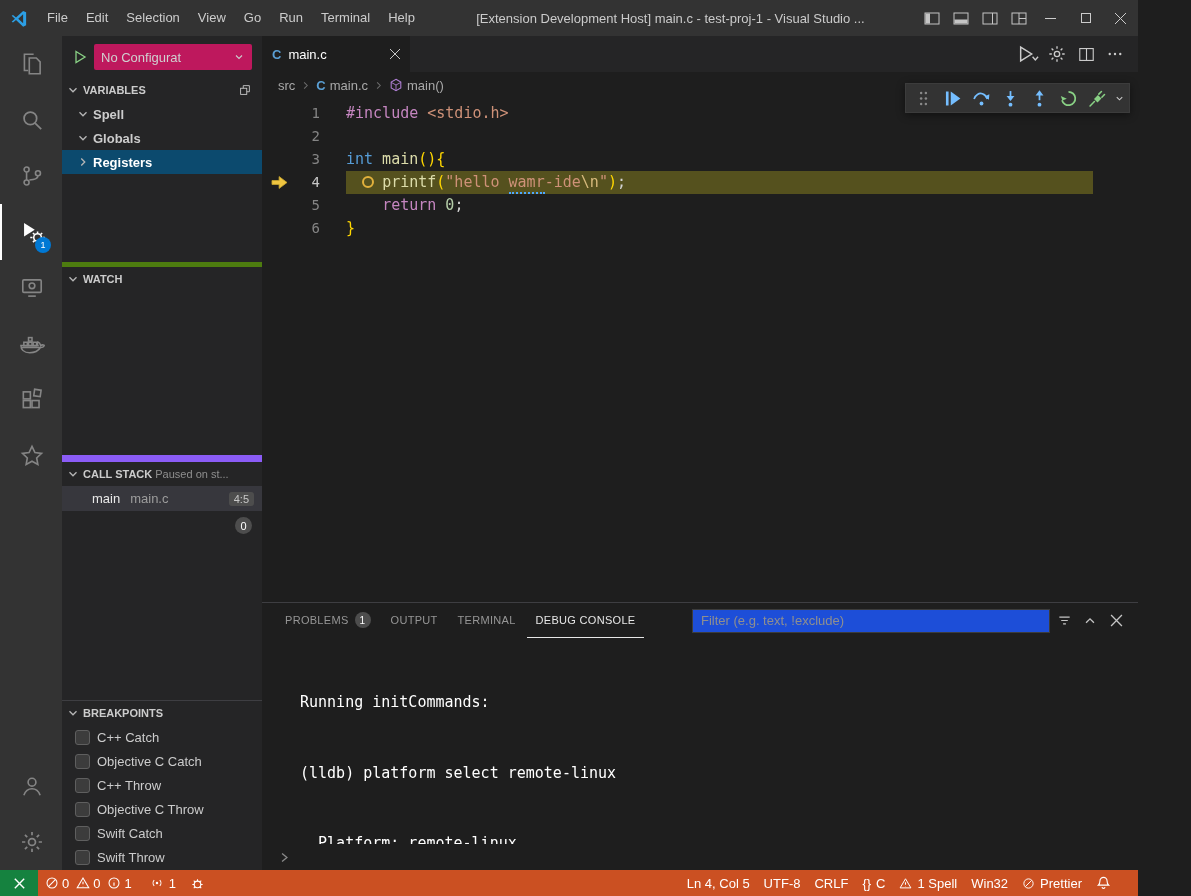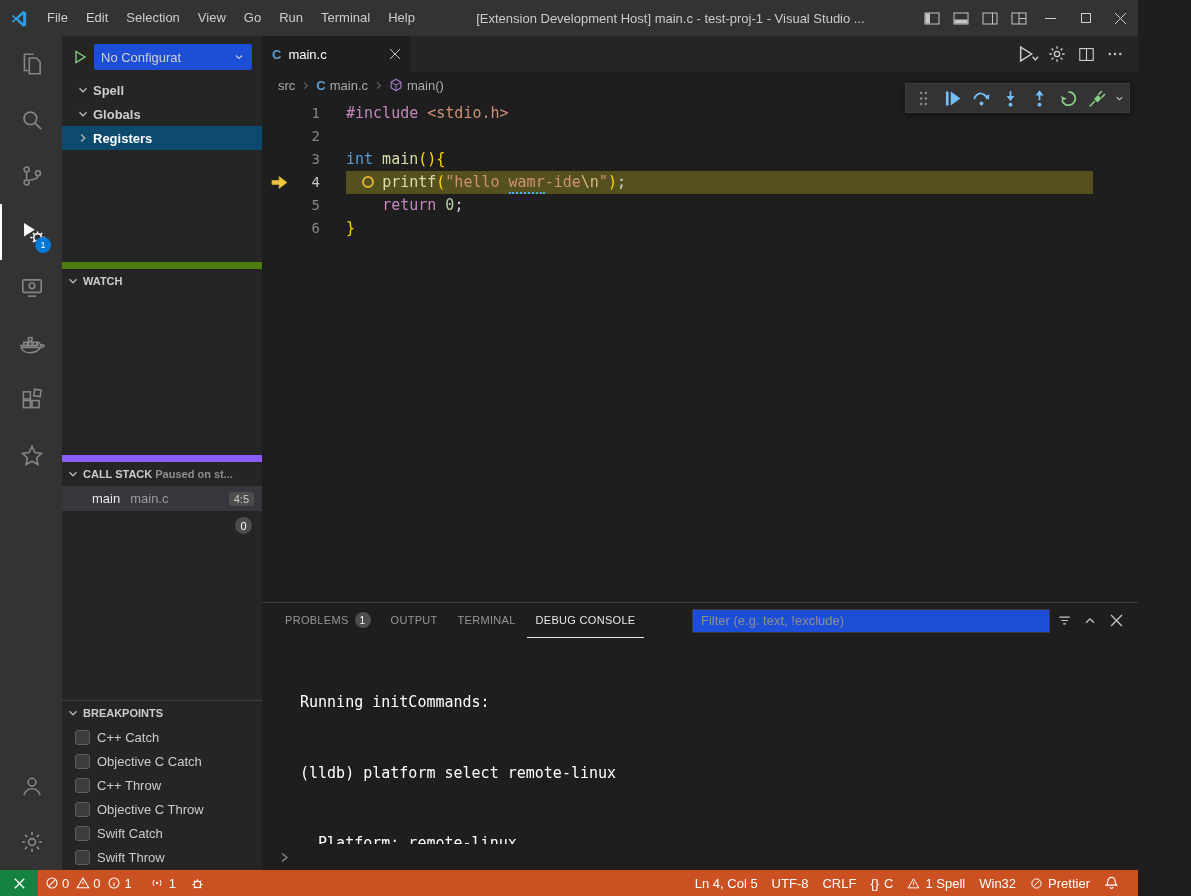--- a/index.html
+++ b/index.html
@@ -25,30 +25,30 @@
   .activitybar{width:62px;background:#333333;display:flex;flex-direction:column}
   .ab-item{height:56px;display:flex;align-items:center;justify-content:center;position:relative;border-left:2px solid transparent}
   .ab-item.active{border-left-color:#ffffff}
   .ab-badge{position:absolute;right:11px;bottom:7px;min-width:16px;height:16px;border-radius:50%;
     background:#0078d4;color:#fff;font-size:9px;display:flex;align-items:center;justify-content:center}
   .ab-spacer{flex:1}
 
   
   .sidebar{width:200px;background:#252526;display:flex;flex-direction:column;overflow:hidden}
   .sb-top{flex:0 0 42px;display:flex;align-items:center;gap:6px;padding:0 10px}
-  .config-select{flex:1;height:26px;background:#1d4ed8;border-radius:2px;display:flex;align-items:center;padding:0 7px;gap:4px}
+  .config-select{flex:1;height:26px;background:#be185d;border-radius:2px;display:flex;align-items:center;padding:0 7px;gap:4px}
   .config-select .lbl{flex:1;white-space:nowrap;overflow:hidden;color:#d0d0d0}
   .sb-sec{display:flex;flex-direction:column}
   .sec-variables{height:184px}
-  .sec-watch{height:193px;border-top:7px solid #4d7c0f}
+  .sec-watch{height:193px;border-top:5px solid #4d7c0f}
   .sec-callstack{height:245px;border-top:7px solid #8b5cf6}
   .sec-breakpoints{flex:1;border-top:1px solid #3e3e42}
   .sb-head{height:24px;display:flex;align-items:center;gap:3px;padding:0 4px;font-size:11px;font-weight:bold;color:#cccccc}
   .sb-head .flex1{flex:1}
-  .sb-status{font-weight:bold;color:#8f8f8f;font-size:11px;white-space:nowrap}
+  .sb-status{font-weight:normal;color:#8f8f8f;font-size:11px;white-space:nowrap}
   .sb-row{height:24px;display:flex;align-items:center;gap:3px;padding-left:14px;color:#cccccc}
   .sb-row.selected{background:#0c4a6e;color:#ffffff}
   .chev{color:#b6b6b6}
   .cs-row{height:25px;background:#37373d;display:flex;align-items:center;gap:10px;padding:0 8px 0 30px}
   .cs-name{color:#e8e8e8}
   .cs-file{color:#9d9d9d}
   .cs-pos{margin-left:auto;background:#4d4d4d;color:#c8c8c8;font-size:11px;border-radius:3px;padding:1px 5px}
   .cs-badgerow{display:flex;justify-content:flex-end;padding:6px 10px 0 0}
   .cs-badge0{width:17px;height:17px;border-radius:50%;background:#4d4d4d;color:#fff;font-size:11px;display:flex;align-items:center;justify-content:center}
   .bp-row{height:24px;display:flex;align-items:center;gap:7px;padding-left:13px}
@@ -101,21 +101,21 @@
   .console{flex:1;padding:6px 0 0 38px;color:#ffffff;font-family:"DejaVu Sans Mono",monospace;font-size:15px;
     line-height:23.5px;white-space:pre;overflow:hidden}
   .console-input{flex:0 0 26px;display:flex;align-items:center;padding-left:16px}
 
   
   .statusbar{flex:0 0 26px;background:#cb5022;display:flex;align-items:stretch;color:#ffffff}
   .remote{width:38px;background:#15823f;display:flex;align-items:center;justify-content:center}
   .st-item{display:flex;align-items:center;gap:5px;padding:0 7px;white-space:nowrap}
   .st-group{display:flex;align-items:center;gap:3px;padding:0 7px}
   .st-group .n{margin-right:4px}
-  .st-right{margin-left:auto;display:flex;align-items:stretch;padding-right:12px}
+  .st-right{margin-left:auto;display:flex;align-items:stretch;padding-right:20px}
 </style>
 </head>
 <body>
 
 <div class="app">
 
   <header class="titlebar">
     <div class="tb-logo">
       <svg width="18" height="18" viewBox="0 0 24 24">
           <path d="M17.5 2.5L8 11.2 4 8.1 2.2 9l4.4 4-4.4 4 1.8.9 4-3.1 9.5 8.7 4-1.9V4.4zM17.5 7v12l-6.5-6z" fill="#2c9fe5"></path>
@@ -262,20 +262,32 @@
         </span>
         <div class="config-select">
           <span class="lbl">No Configurat</span>
           <svg class="chev" width="12" height="12" viewBox="0 0 16 16">
               <path d="M4 6l4 4 4-4" fill="none" stroke="#cccccc" stroke-width="1.5"></path>
             </svg>
         </div>
       </div>
 
       <section class="sb-sec sec-variables">
+        <header class="sb-head">
+          <svg class="chev" width="14" height="14" viewBox="0 0 16 16">
+              <path d="M4 6l4 4 4-4" fill="none" stroke="currentColor" stroke-width="1.5"></path>
+            </svg>
+          <span class="flex1">VARIABLES</span>
+          <span style="padding-right:6px">
+            <svg width="14" height="14" viewBox="0 0 16 16" fill="none" stroke="#cccccc">
+                <rect x="3" y="6" width="7" height="7"></rect>
+                <path d="M6 6V3h7v7h-3"></path>
+              </svg>
+          </span>
+        </header>
         <div class="sb-row">
           <svg class="chev" width="14" height="14" viewBox="0 0 16 16">
               <path d="M4 6l4 4 4-4" fill="none" stroke="currentColor" stroke-width="1.5"></path>
             </svg>
           <span style="font-weight:bold">Spell</span>
         </div>
         <div class="sb-row">
           <svg class="chev" width="14" height="14" viewBox="0 0 16 16">
               <path d="M4 6l4 4 4-4" fill="none" stroke="currentColor" stroke-width="1.5"></path>
             </svg>

